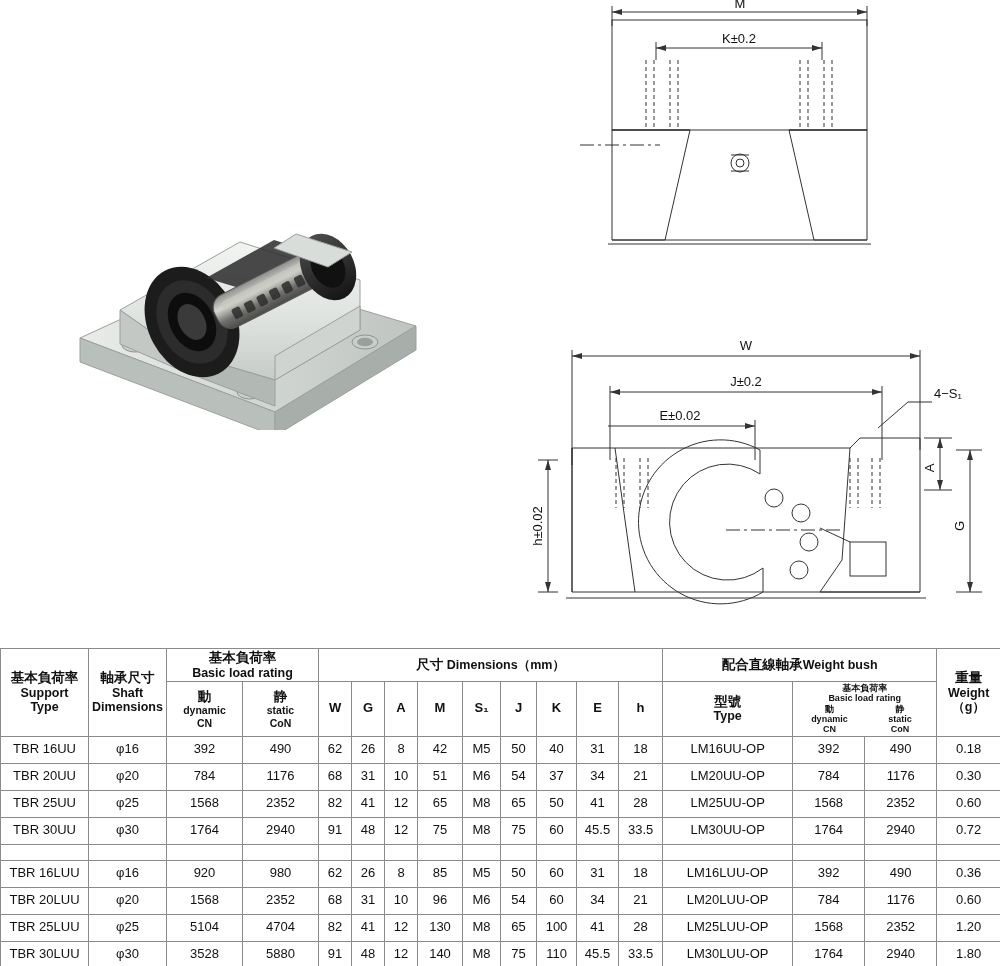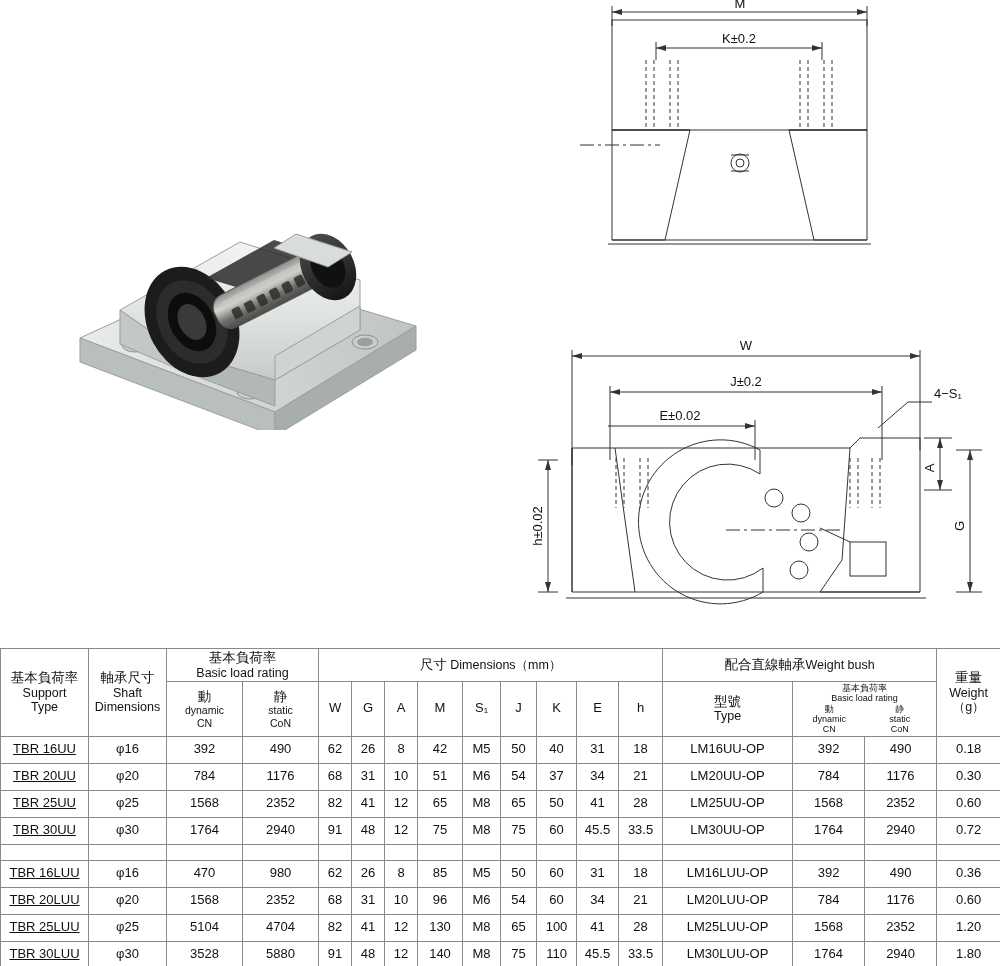--- a/index.html
+++ b/index.html
@@ -22,28 +22,28 @@
   table.spec{border-collapse:collapse;width:1000px;table-layout:fixed;}
   table.spec th, table.spec td{
     border:1px solid #8a8a8a;
     text-align:center;
     font-size:13px;
     padding:1px 1px;
     line-height:1.15;
     color:#111;
     background:#fff;
   }
-  table.spec th{font-weight:normal;}
+  table.spec th{font-weight:bold;}
   .hdr-cn{font-size:13.5px;}
   .hdr-en{font-size:12.5px;}
   .hdr-sm{font-size:10.5px;}
   .hdr-xs{font-size:9px;}
   .rowh{height:27px;}
   .blankrow td{height:13px;border-left:1px solid #8a8a8a;border-right:1px solid #8a8a8a;border-top:1px solid #8a8a8a;border-bottom:1px solid #8a8a8a;background:#fff;}
-  .type-col{text-align:center;text-decoration:underline;}
+  .type-col{text-align:center;}
 </style>
 </head>
 <body>
 
 <div class="sheet">
 
   <div class="photo-area">
     <svg class="photo-svg" width="420" height="300" viewBox="0 0 420 300" xmlns="http://www.w3.org/2000/svg">
       <defs>
         <linearGradient id="alum" x1="0" y1="0" x2="0" y2="1">
@@ -433,21 +433,21 @@
             <td></td>
           <td></td>
             <td></td>
           <td></td>
             <td></td>
           <td></td>
         </tr>
         <tr class="rowh">
           <td class="type-col">TBR 16LUU</td>
           <td>φ16</td>
-          <td>470</td>
+          <td>920</td>
           <td>980</td>
           <td>62</td>
           <td>26</td>
           <td>8</td>
           <td>85</td>
           <td>M5</td>
           <td>50</td>
           <td>60</td>
           <td>31</td>
           <td>18</td>

